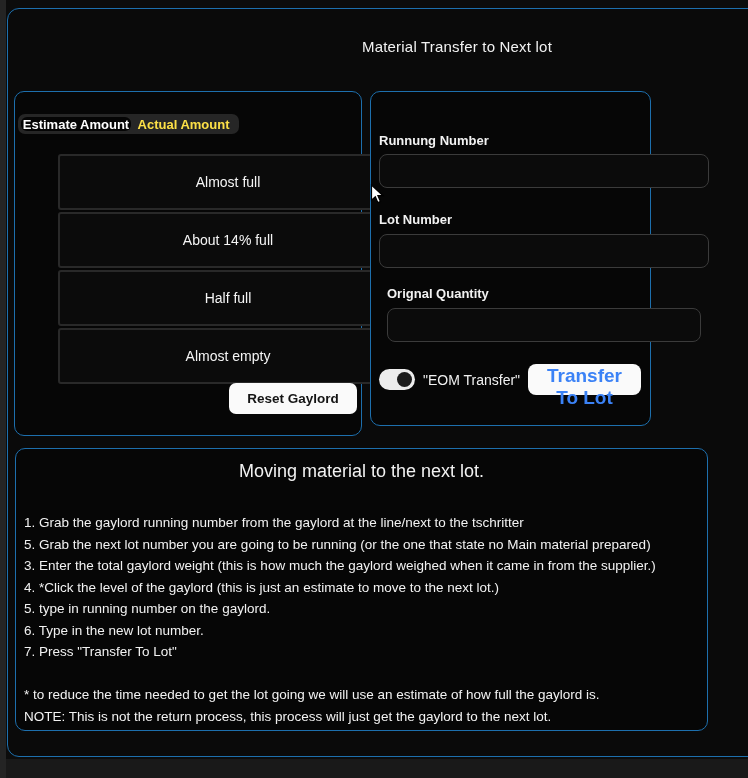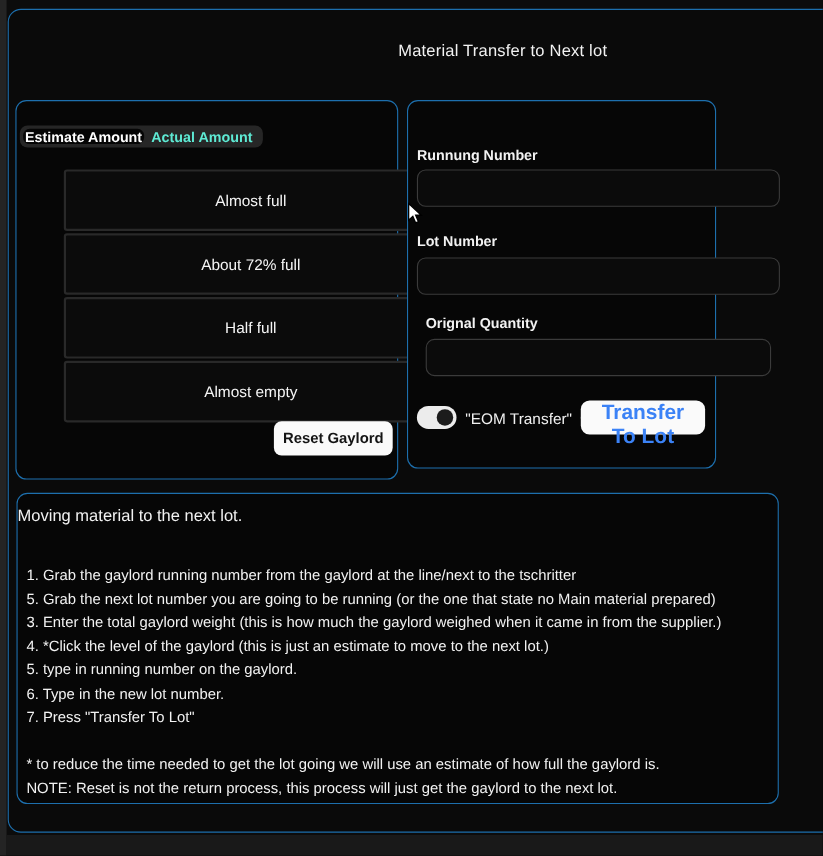--- a/index.html
+++ b/index.html
@@ -45,36 +45,36 @@
     width: 221px; height: 20px;
     background: #262626; border-radius: 7px;
     display: flex; align-items: stretch; padding: 3px; box-sizing: border-box;
   }
   .tab {
     display: flex; align-items: center; justify-content: center;
     font-size: 13px; font-weight: 700; border-radius: 6px;
     cursor: default; white-space: nowrap;
   }
   .tab.active { width: 110px; background: #050505; color: #ffffff; }
-  .tab.inactive { flex: 1; background: transparent; color: #5eead4; }
+  .tab.inactive { flex: 1; background: transparent; color: #fde047; }
 
   
   .level-list { position: absolute; left: 3px; top: 62px; width: 340px; padding-left: 40px; }
   .level-btn {
     box-sizing: border-box;
     width: 100%; height: 56px; margin-bottom: 2px;
     background: #0b0b0b;
     border: 2px solid #292929; border-radius: 3px;
     color: #f5f5f5; font-size: 14px;
     display: flex; align-items: center; justify-content: center;
     font-family: inherit;
   }
   .reset-btn {
     position: absolute; right: 4px; top: 291px;
-    width: 108px; height: 31px;
+    width: 128px; height: 31px;
     background: #fafafa; color: #141414;
     border: none; border-radius: 7px;
     font-size: 13.5px; font-weight: 600; font-family: inherit;
   }
 
   
   .field-label { position: absolute; color: #f2f2f2; font-size: 13px; font-weight: 700; }
   .text-input {
     position: absolute;
     box-sizing: border-box;
@@ -117,21 +117,21 @@
     position: absolute; right: 9px; top: 272px;
     width: 113px; height: 31px;
     background: #fafafa; color: #3b82f6;
     border: none; border-radius: 8px;
     font-size: 19px; font-weight: 600; font-family: inherit;
   }
 
   
   .instructions-title {
     position: absolute; top: 12px; left: 0; width: 100%;
-    color: #f2f2f2; font-size: 15px; font-weight: 400;
+    text-align: center; color: #f2f2f2; font-size: 18px; font-weight: 400;
   }
   .instructions-body {
     position: absolute; left: 8px; right: 8px; top: 63px;
     color: #f2f2f2; font-size: 13.5px; line-height: 21.5px;
   }
   .instruction-line { min-height: 21.5px; white-space: nowrap; }
 
   .mouse-cursor { position: absolute; left: 370px; top: 184px; z-index: 50; pointer-events: none; }
 </style>
 </head>
@@ -146,21 +146,21 @@
 
   <div class="panel panel-left">
 
     <div class="tab-strip">
       <div class="tab active">Estimate Amount</div>
       <div class="tab inactive">Actual Amount</div>
     </div>
 
     <div class="level-list">
       <button class="level-btn">Almost full</button>
-      <button class="level-btn">About 72% full</button>
+      <button class="level-btn">About 14% full</button>
       <button class="level-btn">Half full</button>
       <button class="level-btn">Almost empty</button>
     </div>
 
     <button class="reset-btn">Reset Gaylord</button>
   </div>
 
   <div class="panel panel-right">
 
     <div class="field-label lbl-1">Runnung Number</div>
@@ -188,21 +188,21 @@
     <div class="instructions-body">
       <div class="instruction-line">1. Grab the gaylord running number from the gaylord at the line/next to the tschritter</div>
       <div class="instruction-line">5. Grab the next lot number you are going to be running (or the one that state no Main material prepared)</div>
       <div class="instruction-line">3. Enter the total gaylord weight (this is how much the gaylord weighed when it came in from the supplier.)</div>
       <div class="instruction-line">4. *Click the level of the gaylord (this is just an estimate to move to the next lot.)</div>
       <div class="instruction-line">5. type in running number on the gaylord.</div>
       <div class="instruction-line">6. Type in the new lot number.</div>
       <div class="instruction-line">7. Press "Transfer To Lot"</div>
       <div class="instruction-line"></div>
       <div class="instruction-line">* to reduce the time needed to get the lot going we will use an estimate of how full the gaylord is.</div>
-      <div class="instruction-line">NOTE: Reset is not the return process, this process will just get the gaylord to the next lot.</div>
+      <div class="instruction-line">NOTE: This is not the return process, this process will just get the gaylord to the next lot.</div>
     </div>
   </div>
 
 </div>
 
 <svg class="mouse-cursor" width="15" height="21" viewBox="0 0 15 21">
   <path d="M1.5 1 L1.5 16.2 L5.3 12.7 L7.8 18.6 L10.4 17.5 L7.9 11.7 L13 11.7 Z" fill="#ffffff" stroke="#000000" stroke-width="1.2"></path>
 </svg>
 
 </body></html>

